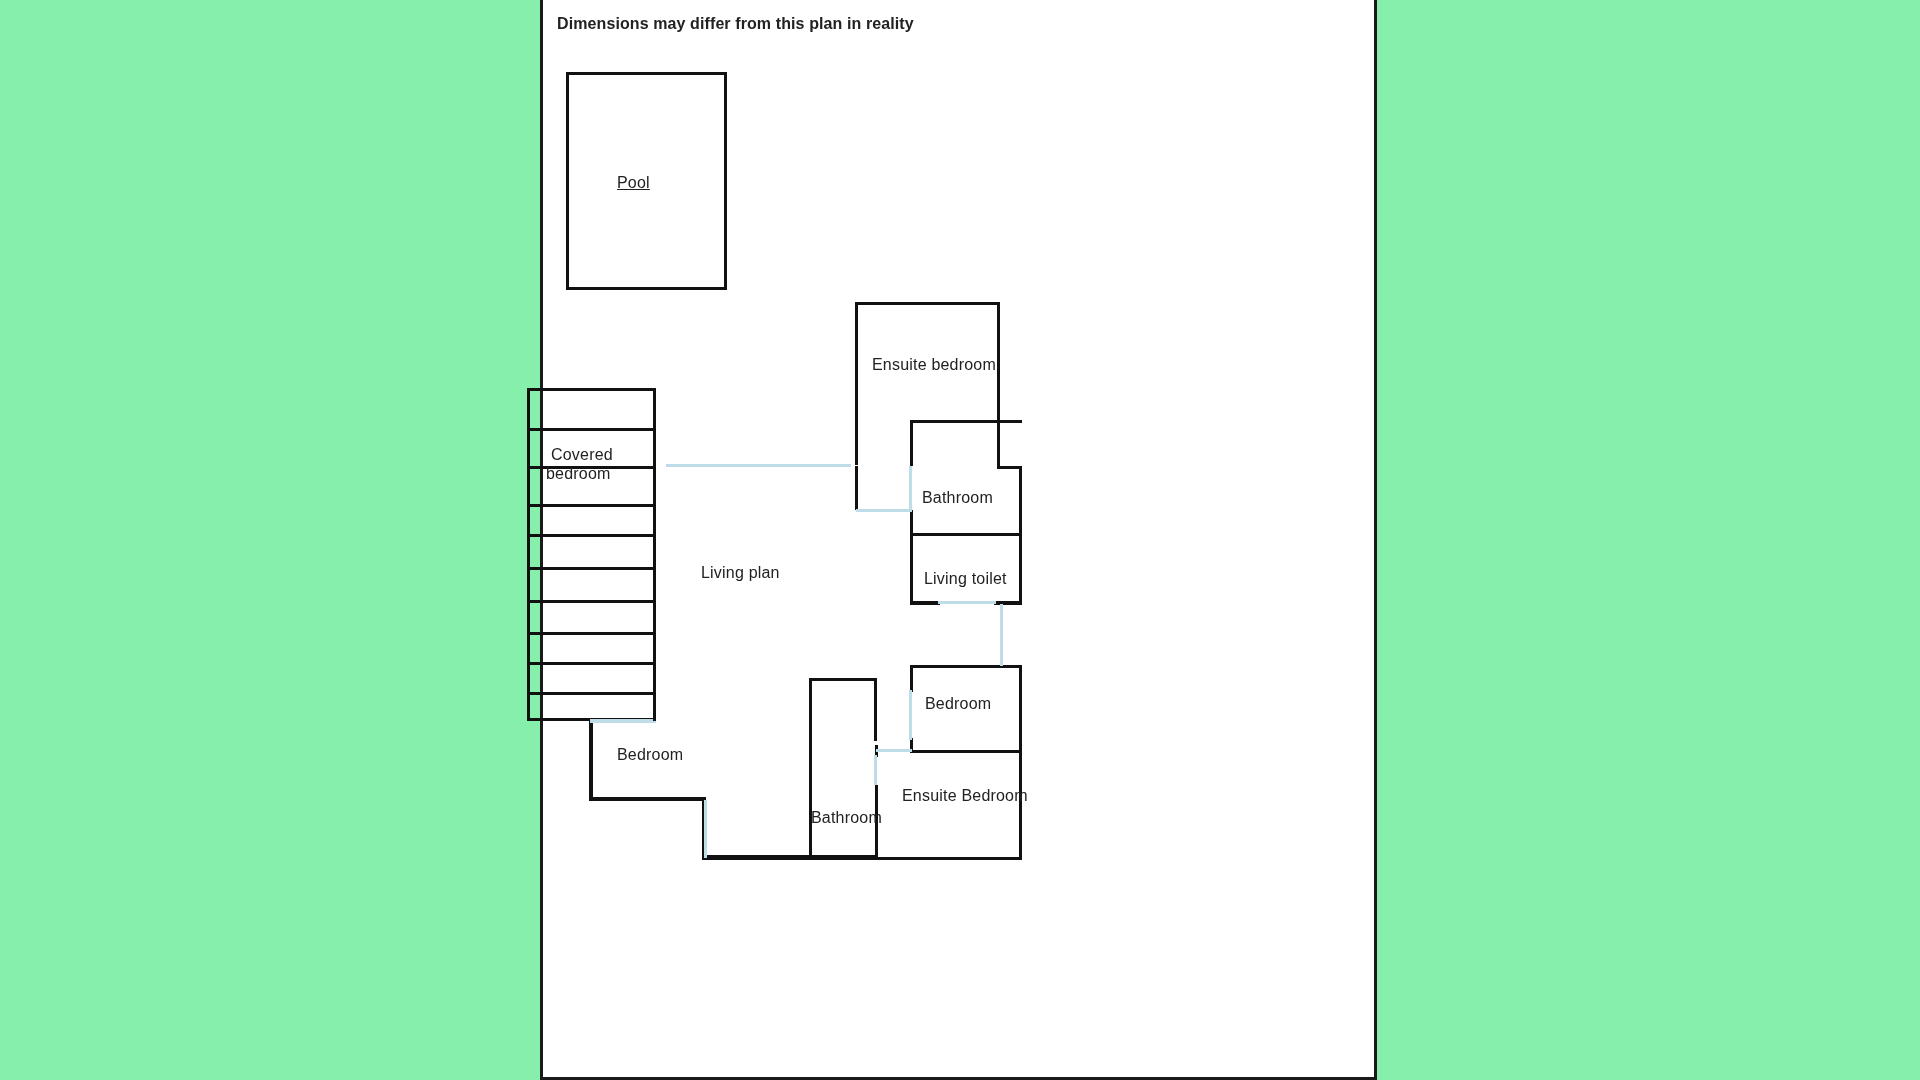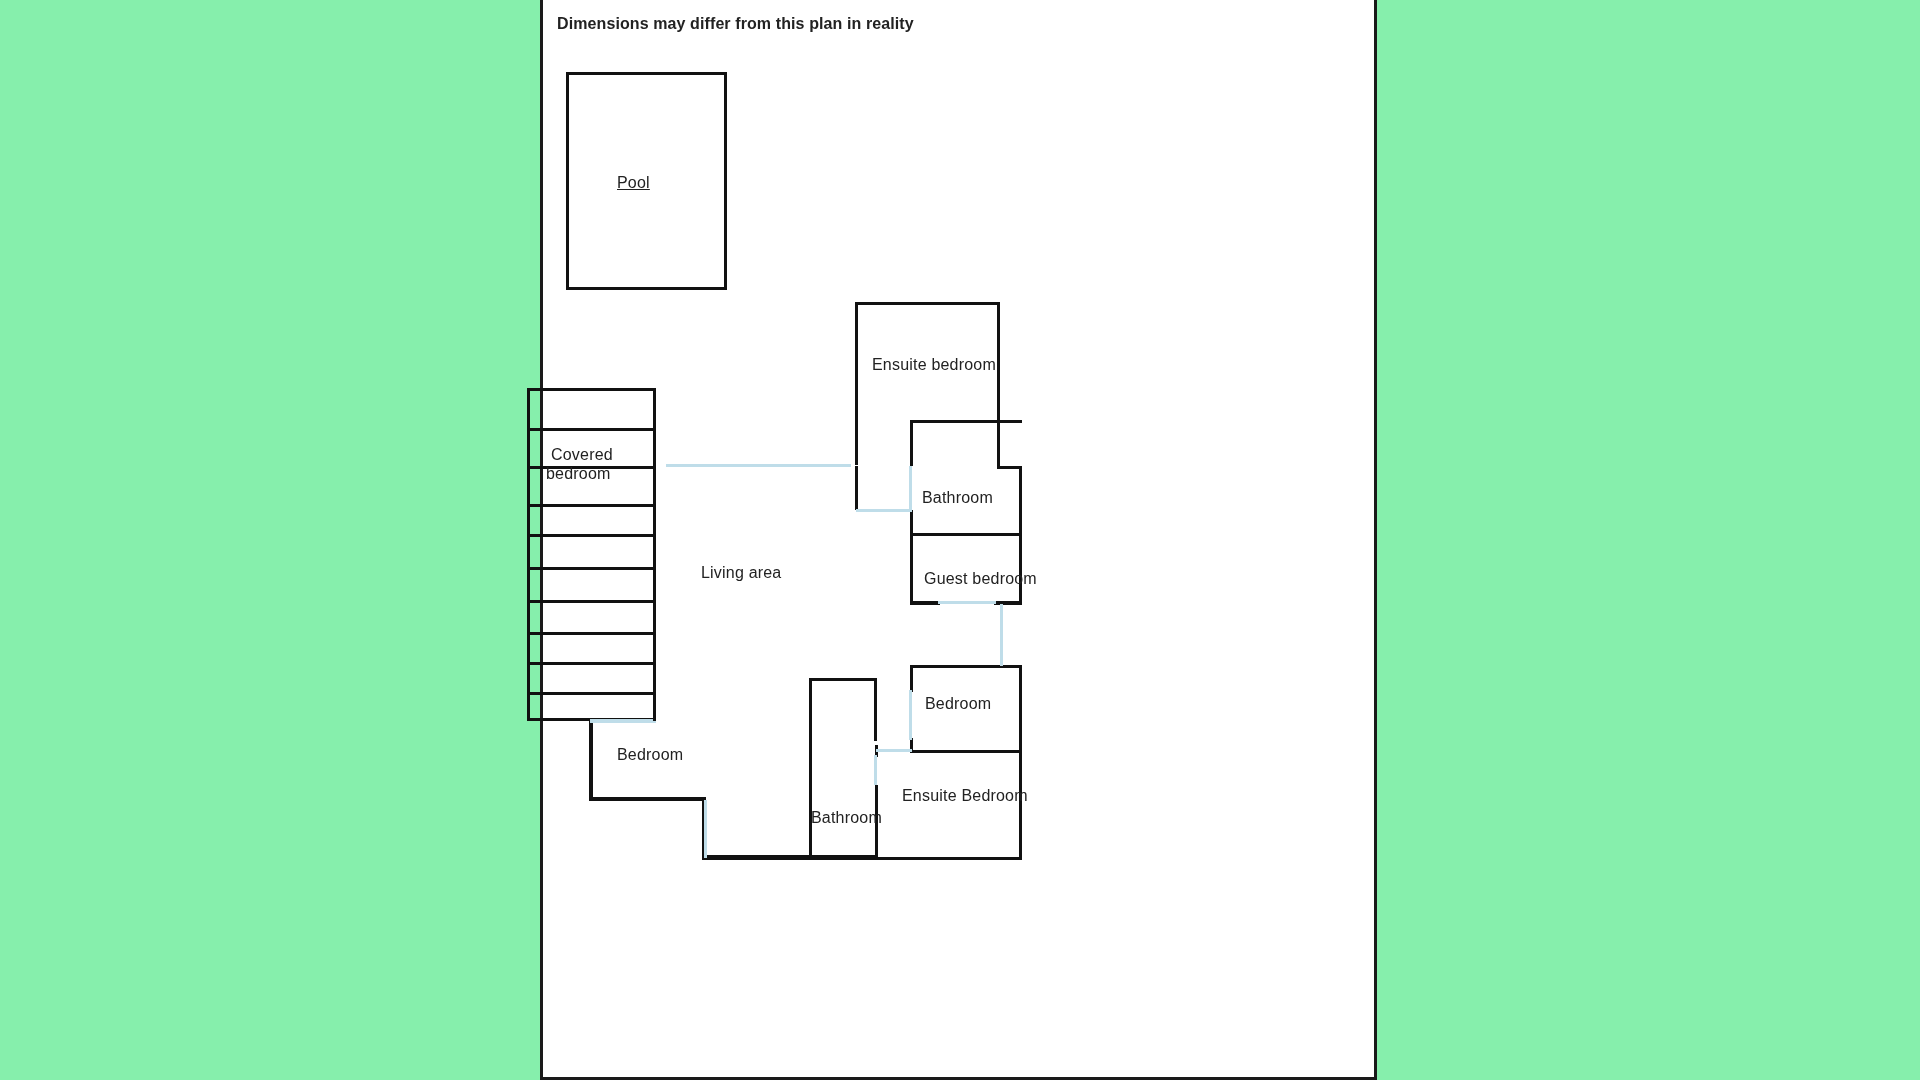--- a/index.html
+++ b/index.html
@@ -97,41 +97,41 @@
   <div class="terrace-slat" style="left:527px; top:534px; width:129px;"></div>
   <div class="terrace-slat" style="left:527px; top:567px; width:129px;"></div>
   <div class="terrace-slat" style="left:527px; top:600px; width:129px;"></div>
   <div class="terrace-slat" style="left:527px; top:632px; width:129px;"></div>
   <div class="terrace-slat" style="left:527px; top:662px; width:129px;"></div>
   <div class="terrace-slat" style="left:527px; top:692px; width:129px;"></div>
 
   <div class="room-label" style="left:520px; top:446px;margin-left:31px;">Covered</div>
   <div class="room-label" style="left:546px; top:465px;">bedroom</div>
 
-  <div class="room-label" style="left:701px; top:564px;">Living area</div>
+  <div class="room-label" style="left:701px; top:564px;">Living plan</div>
 
   <div class="wall" style="left:855px; top:302px; width:145px; height:3px;"></div>
   <div class="wall" style="left:855px; top:302px; width:3px; height:163px;"></div>
   <div class="wall" style="left:855px; top:466px; width:3px; height:44px;"></div>
   <div class="wall" style="left:997px; top:302px; width:3px; height:167px;"></div>
   <div class="room-label" style="left:872px; top:356px;">Ensuite bedroom</div>
 
   <div class="wall" style="left:910px; top:420px; width:112px; height:3px;"></div>
   <div class="wall" style="left:910px; top:420px; width:3px; height:46px;"></div>
   <div class="wall" style="left:910px; top:510px; width:3px; height:26px;"></div>
   <div class="wall" style="left:1019px; top:466px; width:3px; height:70px;"></div>
   <div class="wall" style="left:997px; top:466px; width:25px; height:3px;"></div>
   <div class="wall" style="left:910px; top:533px; width:112px; height:3px;"></div>
   <div class="room-label" style="left:922px; top:489px;">Bathroom</div>
 
   <div class="wall" style="left:910px; top:536px; width:3px; height:68px;"></div>
   <div class="wall" style="left:1019px; top:536px; width:3px; height:68px;"></div>
   <div class="wall" style="left:910px; top:601px; width:30px; height:4px;"></div>
   <div class="wall" style="left:994px; top:601px; width:28px; height:4px;"></div>
-  <div class="room-label" style="left:924px; top:570px;">Guest bedroom</div>
+  <div class="room-label" style="left:924px; top:570px;">Living toilet</div>
 
   <div class="wall" style="left:910px; top:665px; width:112px; height:3px;"></div>
   <div class="wall" style="left:910px; top:665px; width:3px; height:27px;"></div>
   <div class="wall" style="left:910px; top:738px; width:3px; height:15px;"></div>
   <div class="wall" style="left:1019px; top:665px; width:3px; height:88px;"></div>
   <div class="wall" style="left:912px; top:750px; width:110px; height:3px;"></div>
   <div class="room-label" style="left:925px; top:695px;">Bedroom</div>
 
   <div class="wall" style="left:1019px; top:753px; width:3px; height:107px;"></div>
   <div class="wall" style="left:877px; top:857px; width:145px; height:3px;"></div>

